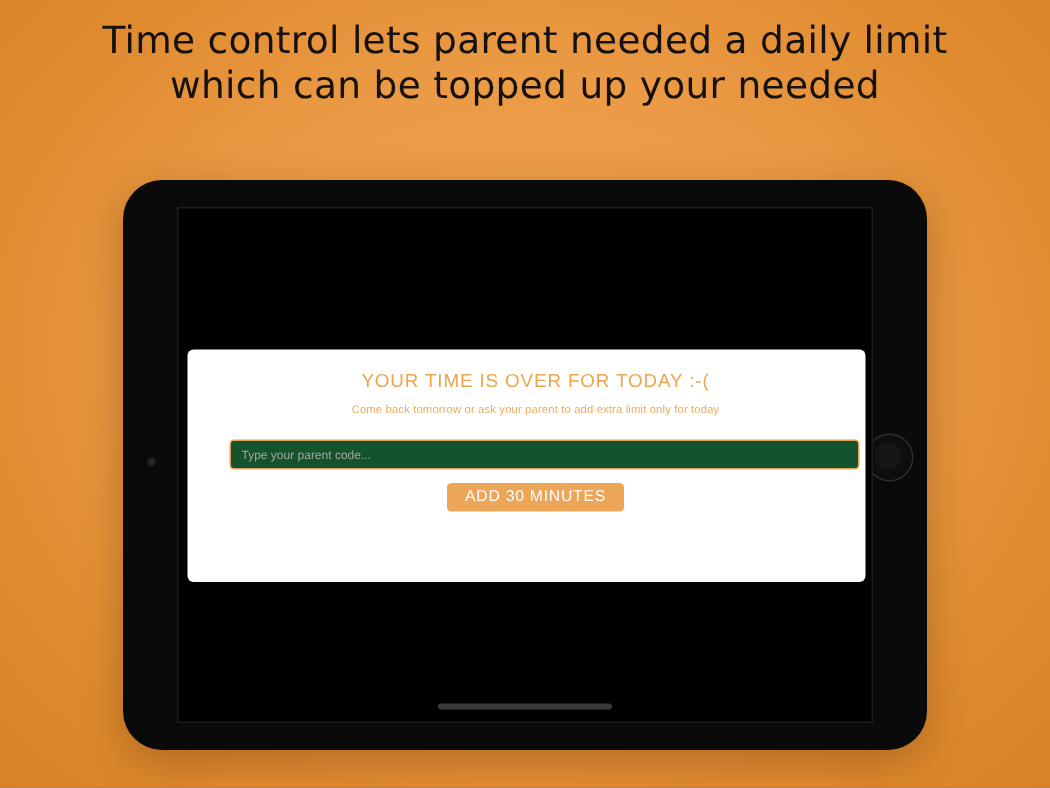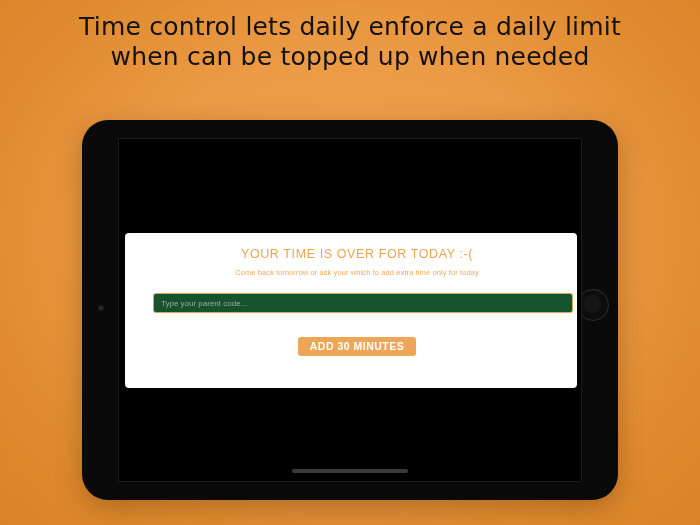--- a/index.html
+++ b/index.html
@@ -146,52 +146,52 @@
     color: #9b9b9b;
     font-family: "Liberation Sans", sans-serif;
     font-size: 8px;
     outline: none;
   }
   .code-input::placeholder {
     color: #a6a6a6;
   }
   .add-time-button {
     display: block;
-    margin: 24px auto 0 auto;
+    margin: 9px auto 0 auto;
     padding: 3px 12px 4px 12px;
     background: #eda657;
     border: none;
     border-radius: 3px;
     color: #ffffff;
     font-family: "Liberation Sans", sans-serif;
     font-size: 10.5px;
-    font-weight: bold;
+    font-weight: normal;
     letter-spacing: 0.5px;
     cursor: pointer;
   }
 </style>
 </head>
 <body>
 
 <div class="page">
 
   <div class="headline">
-    <span class="line"><span class="underlined">Time control</span><span> lets daily enforce a daily limit</span></span>
-    <span class="line">when can be topped up when needed</span>
+    <span class="line"><span class="underlined">Time control</span><span> lets parent needed a daily limit</span></span>
+    <span class="line">which can be topped up your needed</span>
   </div>
 
   <div class="tablet">
     <div class="camera-dot"></div>
     <div class="home-button"></div>
 
     <div class="tablet-screen">
 
       <div class="dialog">
         <div class="dialog-title">YOUR TIME IS OVER FOR TODAY :-(</div>
-        <div class="dialog-subtitle">Come back tomorrow or ask your which to add extra time only for today</div>
+        <div class="dialog-subtitle">Come back tomorrow or ask your parent to add extra limit only for today</div>
         <input class="code-input" type="text" placeholder="Type your parent code..." style="">
         <button class="add-time-button">ADD 30 MINUTES</button>
       </div>
 
       <div class="screen-bottom-bar"></div>
     </div>
   </div>
 
 </div>
 

